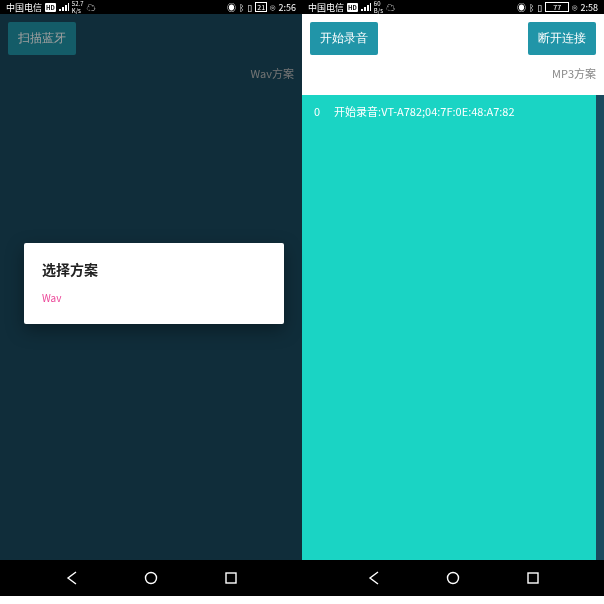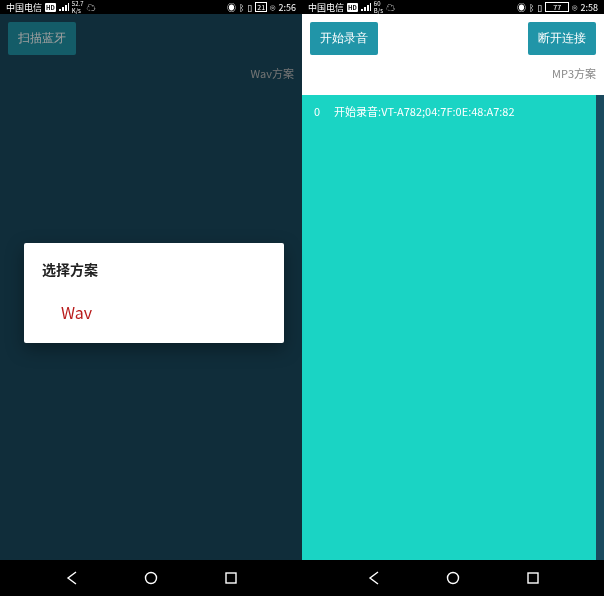--- a/index.html
+++ b/index.html
@@ -35,22 +35,22 @@
 
     
     .content { flex:1; overflow:hidden; position:relative; }
     .right .content { padding:0 2px; }
     .logrow { display:flex; gap:14px; color:#fff; font-size:11px; padding:8px 6px 8px 10px; }
     .right .content { border-right:8px solid #1a4a5e; }
 
     
     .dialog { position:absolute; left:24px; right:18px; top:243px; background:#fff; border-radius:2px;
       box-shadow:0 6px 18px rgba(0,0,0,.35); z-index:5; padding:16px 18px 8px; }
-    .dlg-title { font-size:14px; font-weight:600; color:#222; margin-bottom:10px; }
-    .dlg-item { font-size:16px; color:#b91c1c; padding:11px 0;margin-left:19px; }
+    .dlg-title { font-size:14px; font-weight:600; color:#222; }
+    .dlg-item { font-size:10px; color:#ec4899; padding:11px 0; }
 
     
     .nav { height:36px; background:#000; display:flex; align-items:center; justify-content:space-evenly; z-index:4; position:relative;}
     .nav span { color:#fff; display:flex; }
 
     .gap { height:8px; background:#fff; }
   </style>
 </head>
 <body>
 

